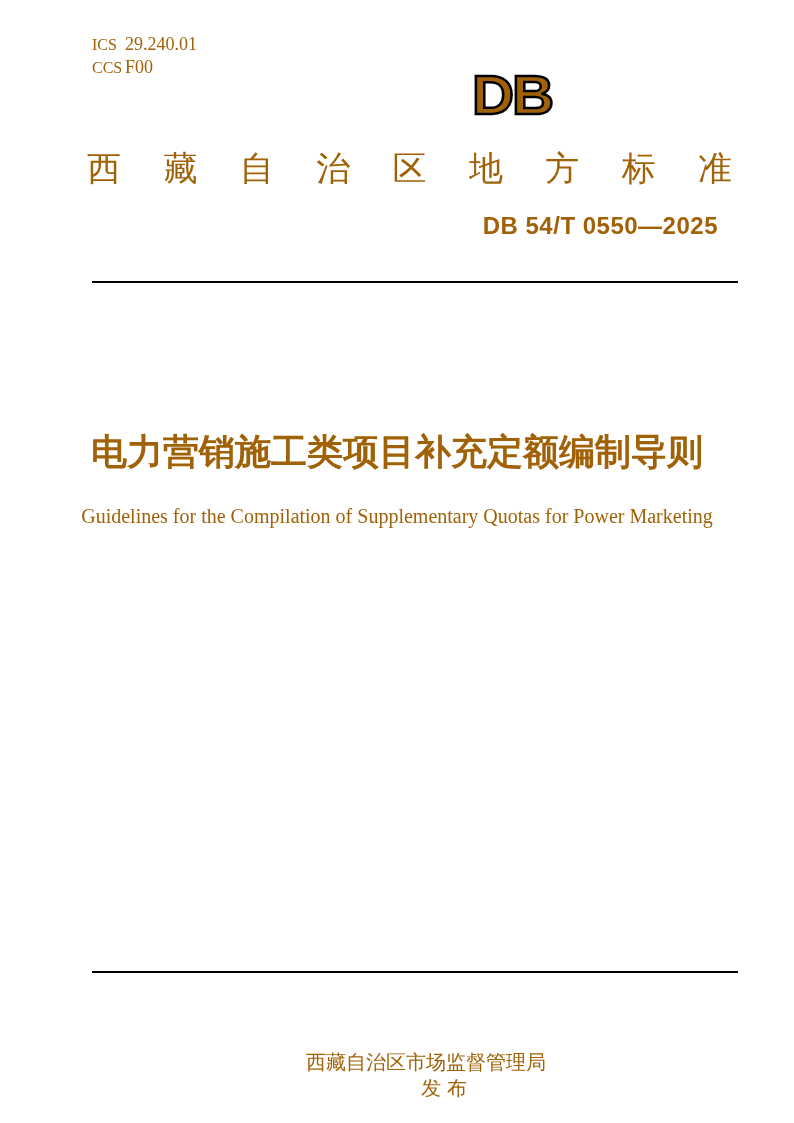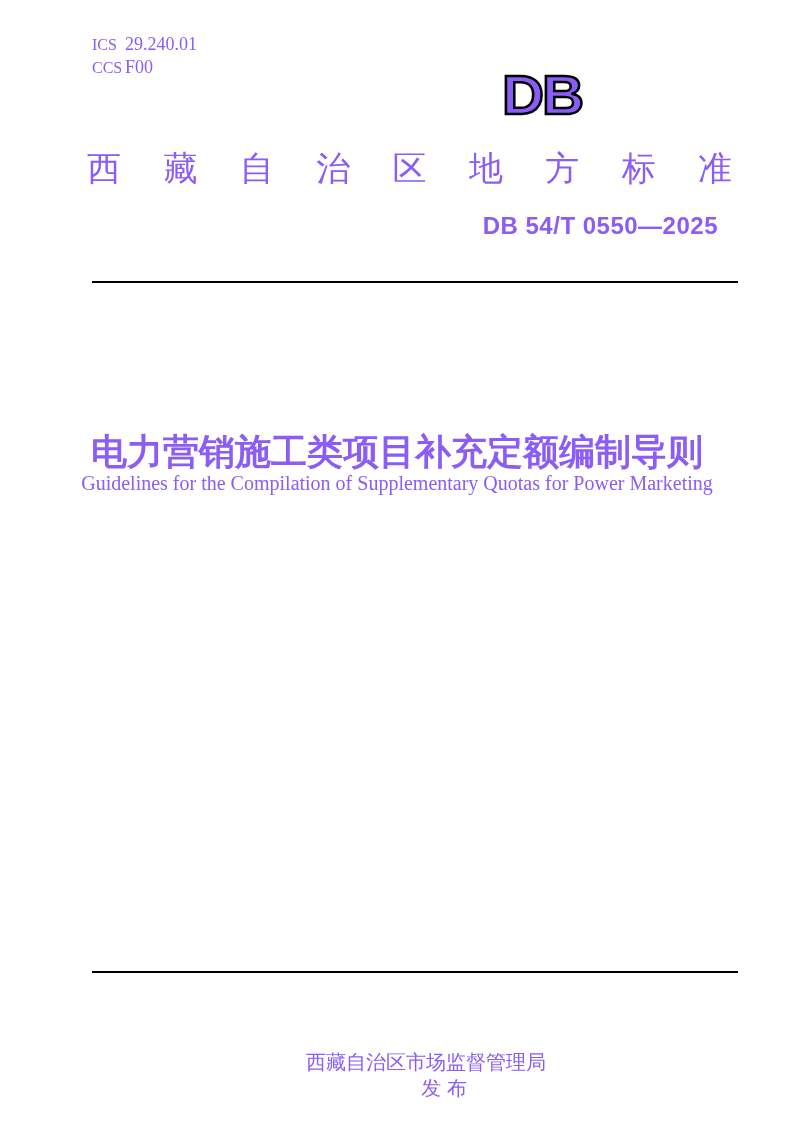--- a/index.html
+++ b/index.html
@@ -6,21 +6,21 @@
     margin: 0;
     padding: 0;
     background: #e8e8e8;
   }
   .page {
     position: relative;
     width: 794px;
     height: 1123px;
     margin: 0 auto;
     background: #ffffff;
-    color: #8b5cf6;
+    color: #a16207;
     overflow: hidden;
   }
 
   
   .ics-block {
     position: absolute;
     left: 92px;
     top: 34px;
     font-family: "Liberation Serif", "DejaVu Serif", serif;
   }
@@ -33,21 +33,21 @@
     font-size: 16px;
     width: 33px;
   }
   .code-row .code-value {
     font-size: 18px;
   }
 
   
   .logo {
     position: absolute;
-    left: 502px;
+    left: 472px;
     top: 70px;
     display: flex;
     align-items: flex-start;
   }
   .logo-db {
     font-family: "Liberation Sans", "DejaVu Sans", sans-serif;
     font-weight: bold;
     font-size: 56px;
     line-height: 50px;
     letter-spacing: -2px;
@@ -109,21 +109,21 @@
     font-weight: bold;
     font-size: 36px;
     line-height: 44px;
     white-space: nowrap;
   }
 
   
   .title-en {
     position: absolute;
     left: 67px;
-    top: 471px;
+    top: 504px;
     width: 660px;
     text-align: center;
     font-family: "Liberation Serif", "DejaVu Serif", serif;
     font-size: 20px;
     line-height: 25px;
   }
 
   
   .dates-row {
     position: absolute;

